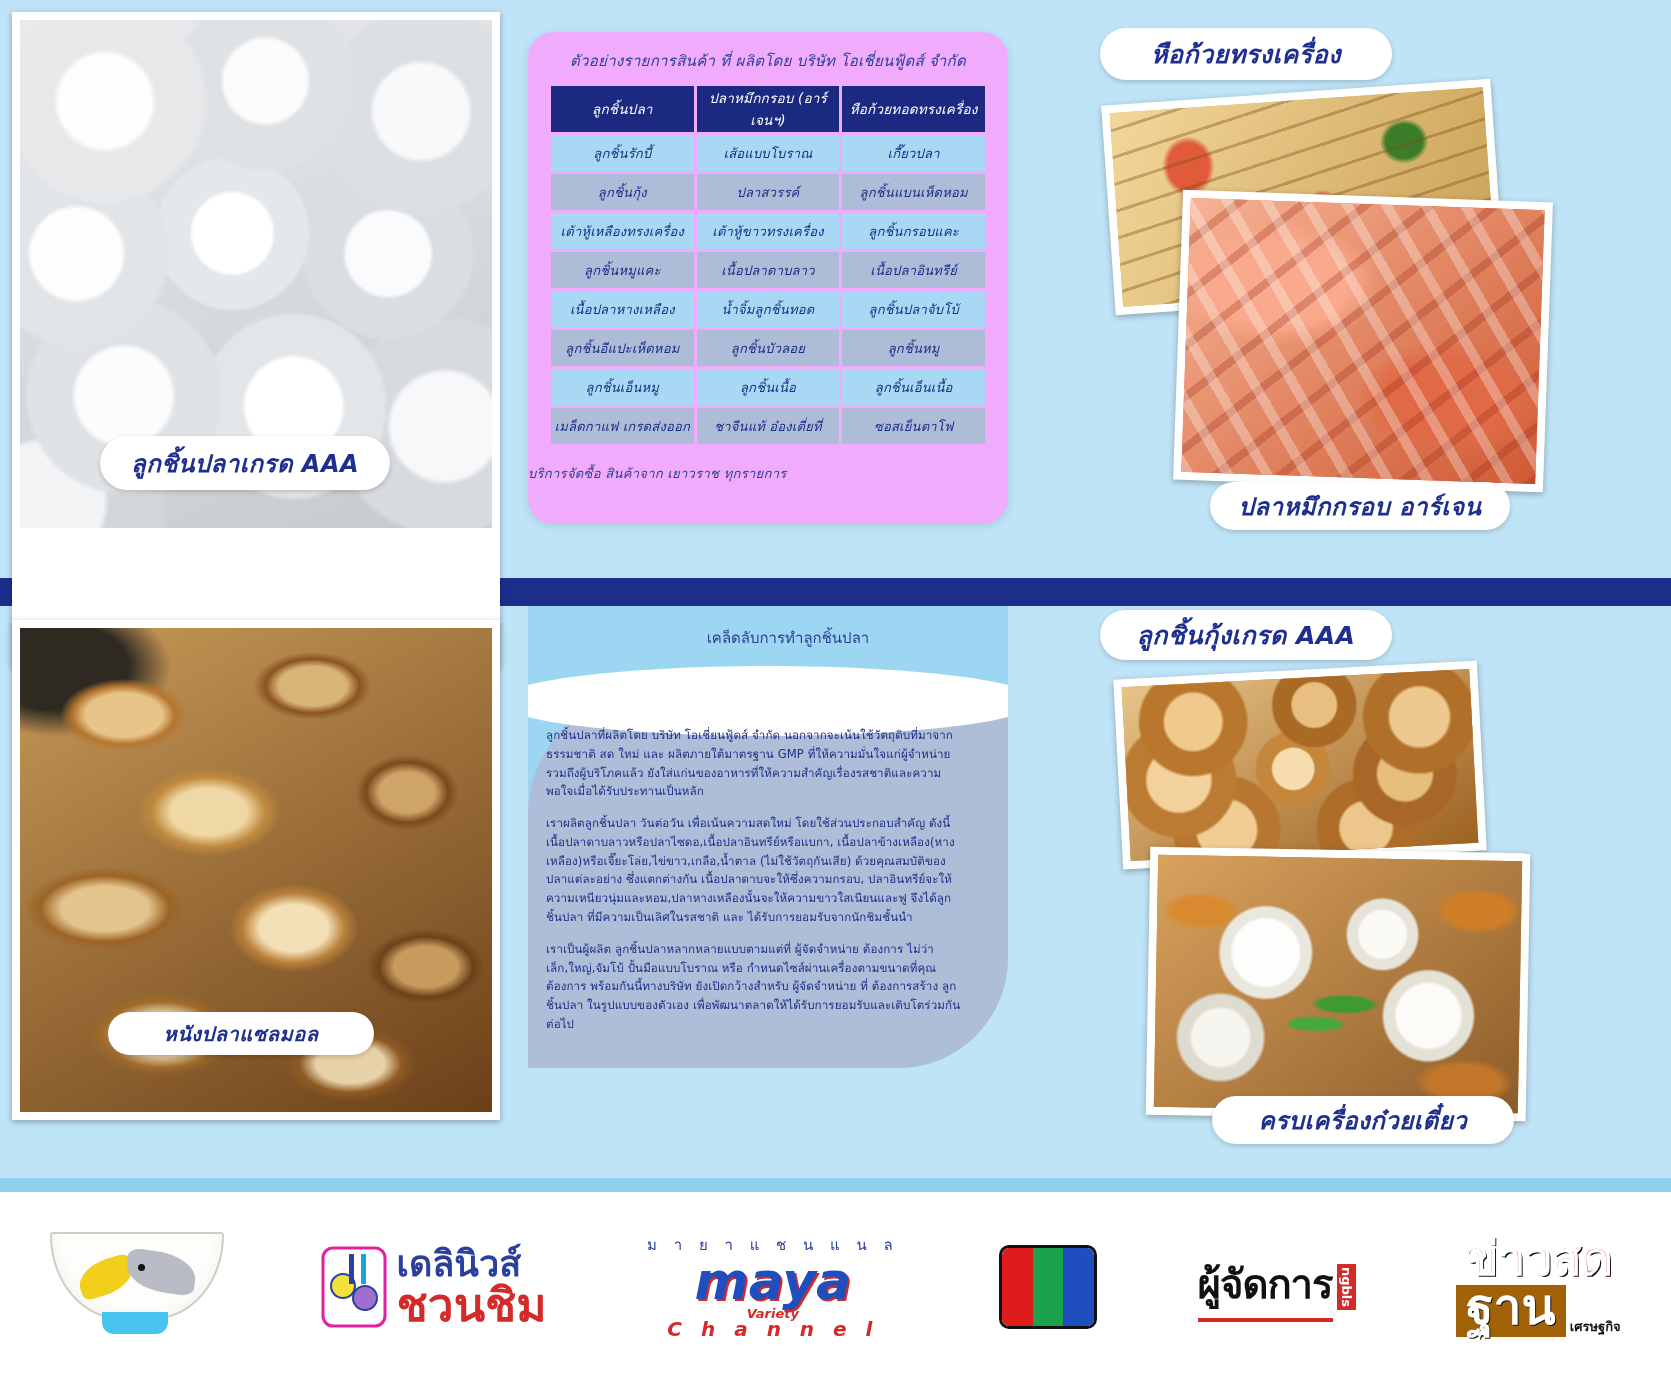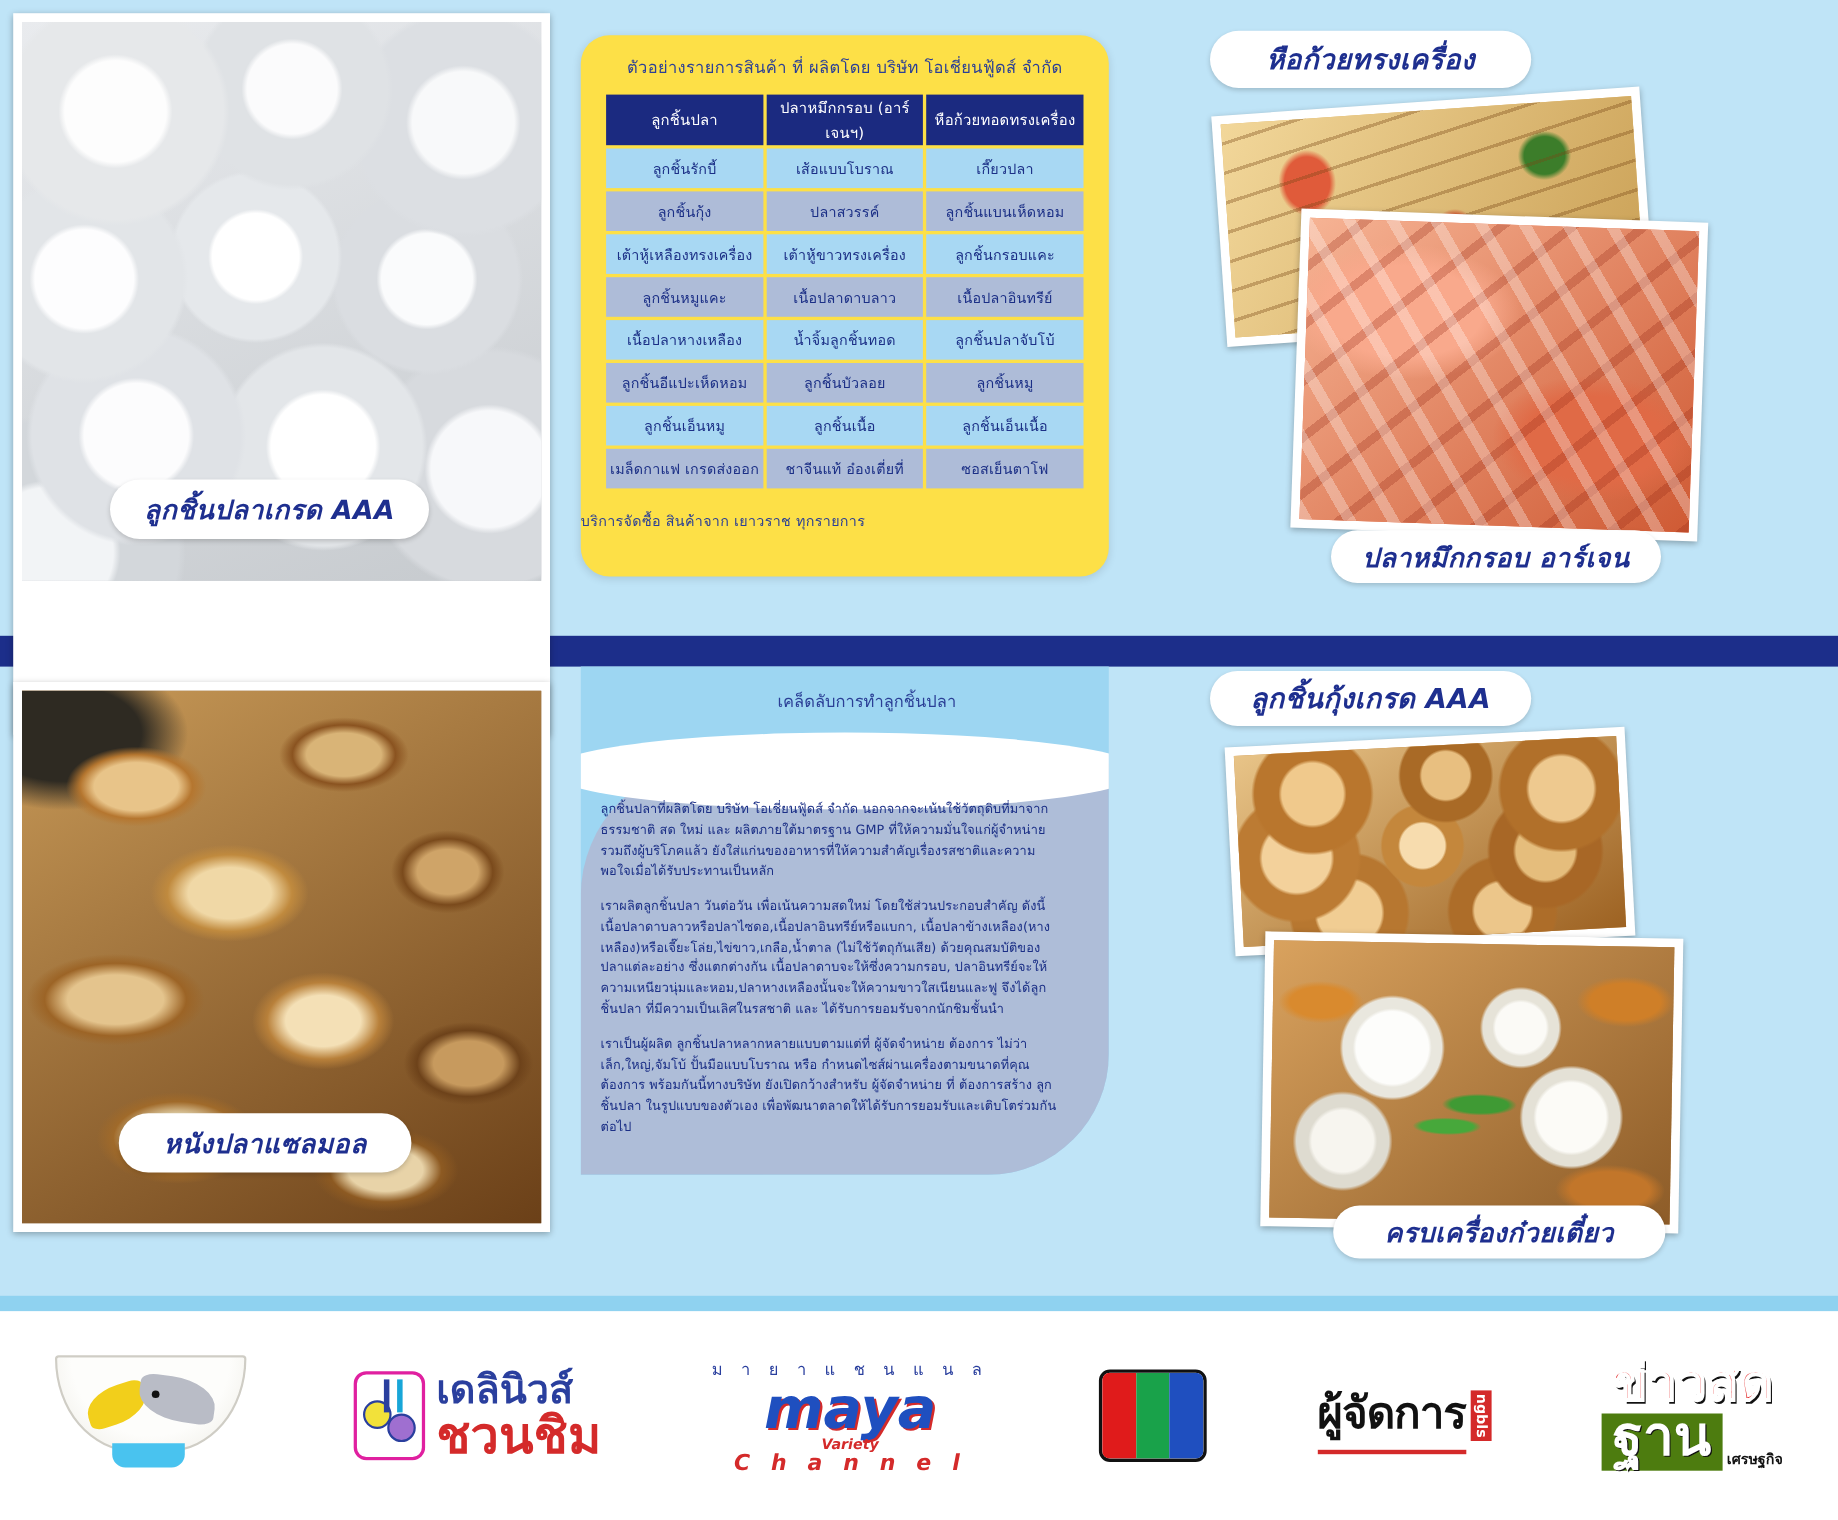--- a/index.html
+++ b/index.html
@@ -106,23 +106,24 @@
     font-weight:bold;
     white-space:nowrap;
     box-shadow:0 2px 5px rgba(0,0,0,.18);
     letter-spacing:.5px;
     font-style:italic;
   }
 
   
   .panel{
     position:absolute;
-    background:#fde047;
+    background:#f0abfc;
     border-radius:26px;
     box-shadow:0 2px 8px rgba(0,0,0,.12);
+    font-style:italic;
   }
   .panel-title{
     text-align:center;
     color:#2b3f96;
     font-size:15px;
     padding-top:17px;
     padding-bottom:10px;
     letter-spacing:.3px;
   }
   table.products{
@@ -210,21 +211,21 @@
   .mgr-wrap{display:flex;align-items:center;}
   .mgr-main{font-size:40px;font-weight:bold;color:#111;letter-spacing:-1px;
             border-bottom:4px solid #d42a2a;padding-bottom:2px;}
   .mgr-tag{writing-mode:vertical-rl;background:#d42a2a;color:#fff;
            font-size:13px;font-weight:bold;padding:3px 2px;margin-left:4px;}
 
   .khaosod-wrap{display:flex;flex-direction:column;align-items:center;font-family:Liberation Mono, monospace;}
   .khaosod-1{font-size:48px;font-weight:bold;color:#e01b1b;
              -webkit-text-stroke:2px #fff;text-shadow:2px 2px 0 #111;line-height:1;}
   .khaosod-2{display:flex;align-items:flex-end;gap:4px;}
-  .than{font-size:50px;font-weight:bold;color:#fff;background:#4d7c0f;
+  .than{font-size:50px;font-weight:bold;color:#fff;background:#a16207;
         padding:0 10px;line-height:1.05;text-shadow:1px 1px 0 #111;}
   .than-sub{font-size:13px;color:#111;font-weight:bold;}
 
   .bowl{
     width:170px;height:110px;position:relative;
   }
   .bowl-body{
     position:absolute;left:0;top:0;width:170px;height:84px;
     background:radial-gradient(ellipse at 50% 0%, #fdfdfb 0 60%, #eceae2 100%);
     border:2px solid #cfcdc5;
@@ -323,21 +324,21 @@
   <div class="photo-frame" style="left:1178px;top:196px;width:370px;height:290px;transform:rotate(2deg);">
     <div class="photo tex-squid" style="left:8px;top:8px;width:354px;height:274px;"></div>
   </div>
 
   <div class="pill" style="left:1210px;top:482px;width:300px;height:48px;font-size:24px;">
     <span>ปลาหมึกกรอบ อาร์เจน</span>
   </div>
 
   <div class="photo-frame" style="left:12px;top:620px;width:488px;height:500px;">
     <div class="photo tex-salmonskin" style="left:8px;top:8px;width:472px;height:484px;"></div>
-    <div class="pill" style="left:96px;top:392px;width:266px;height:54px;font-size:24px;">
+    <div class="pill" style="left:96px;top:392px;width:266px;height:43px;font-size:20px;">
       <span>หนังปลาแซลมอล</span>
     </div>
   </div>
 
   <div class="tips">
     <div class="tips-wave"></div>
     <div class="tips-wave2"></div>
     <div class="tips-title">เคล็ดลับการทำลูกชิ้นปลา</div>
     <div class="tips-body">
       <p>ลูกชิ้นปลาที่ผลิตโดย บริษัท โอเชี่ยนฟู้ดส์ จำกัด นอกจากจะเน้นใช้วัตถุดิบที่มาจากธรรมชาติ สด ใหม่ และ ผลิตภายใต้มาตรฐาน GMP ที่ให้ความมั่นใจแก่ผู้จำหน่าย รวมถึงผู้บริโภคแล้ว ยังใส่แก่นของอาหารที่ให้ความสำคัญเรื่องรสชาติและความพอใจเมื่อได้รับประทานเป็นหลัก</p>

